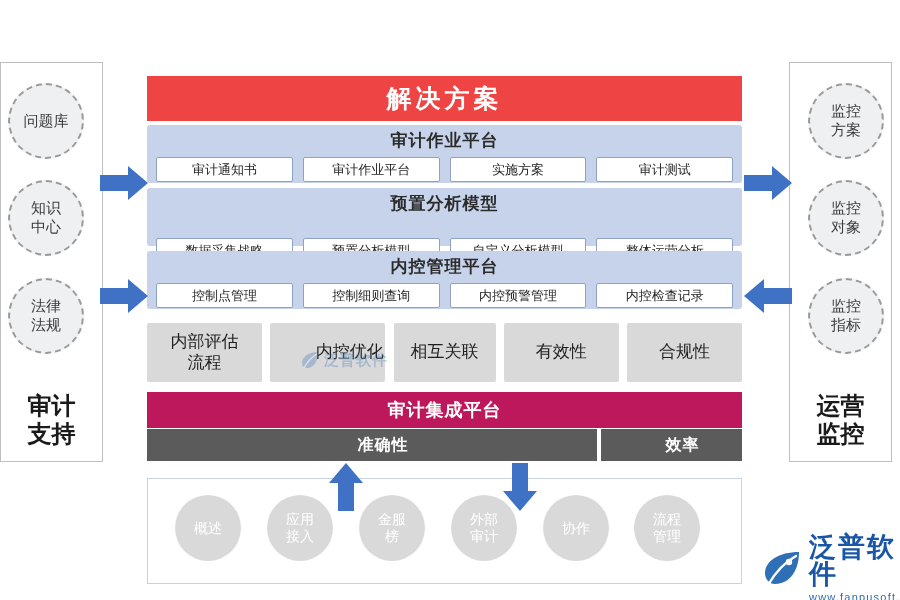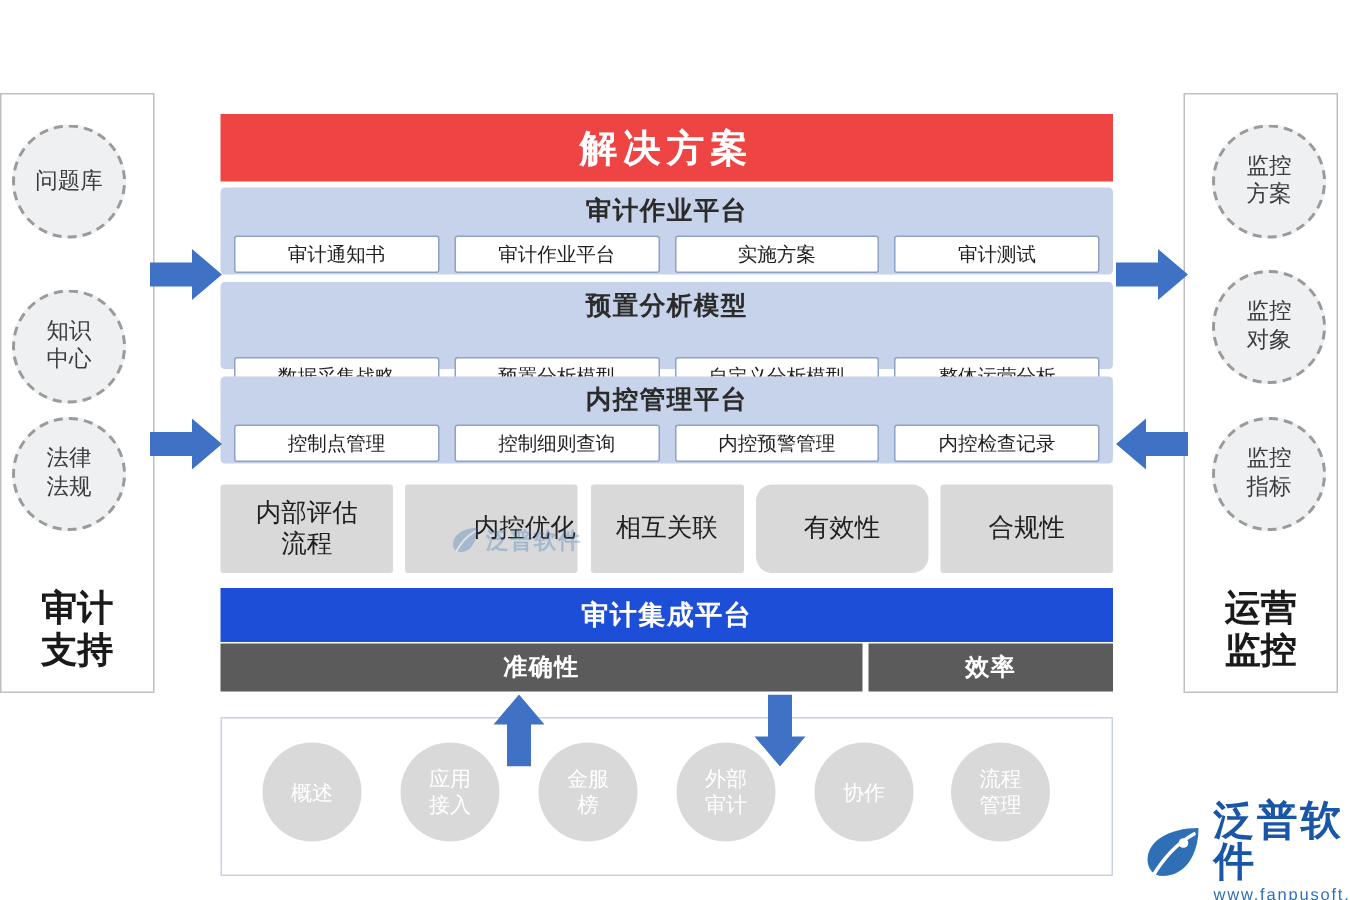--- a/index.html
+++ b/index.html
@@ -45,21 +45,21 @@
     color: #1a1a1a;
     text-align: center;
     line-height: 1.15;
     display: flex;
     align-items: center;
     justify-content: center;
   }
 
   
   .band-header {
-    background: #1d4ed8;
+    background: #be185d;
     color: #ffffff;
     display: flex;
     align-items: center;
     justify-content: center;
     font-size: 18px;
     font-weight: bold;
     letter-spacing: 1px;
   }
   .solution-header {
     background: #ef4444;
@@ -123,20 +123,21 @@
   }
   .dark-split > div {
     background: #5b5b5b;
     color: #ffffff;
     display: flex;
     align-items: center;
     justify-content: center;
     font-size: 16px;
     font-weight: bold;
     letter-spacing: 1px;
+    padding-left: 22px;
   }
   .split-left { flex: 0 0 428px; margin-right: 4px; }
   .split-right { flex: 1 1 auto; }
 
   .bottom-panel {
     border: 1px solid #c9d2e3;
     background: #ffffff;
   }
   .bottom-circle {
     width: 66px;
@@ -183,21 +184,21 @@
 <body>
 
 <div id="stage">
 
   <div class="abs side-col" style="left:0px; top:62px; width:103px; height:400px;">
   </div>
 
   <div class="abs side-circle" style="left:8px; top:83px; width:76px; height:76px;text-align:right;">
     <span style="white-space:pre-line;">问题库</span>
   </div>
-  <div class="abs side-circle" style="left:8px; top:193px; width:76px; height:76px;">
+  <div class="abs side-circle" style="left:8px; top:180px; width:76px; height:76px;">
     <span style="white-space:pre-line;">知识
 中心</span>
   </div>
   <div class="abs side-circle" style="left:8px; top:278px; width:76px; height:76px;">
     <span style="white-space:pre-line;">法律
 法规</span>
   </div>
   <div class="abs side-title" style="left:0px; top:385px; width:103px; height:70px;">
     <span style="white-space:pre-line;">审计
 支持</span>
@@ -261,21 +262,21 @@
     <div class="grey-card" style="width:115px;">
       <span style="white-space:pre-line;">内部评估
 流程</span>
     </div>
     <div class="grey-card" style="width:115px;">
       <span style="white-space:pre-line;margin-left:44px;">内控优化</span>
     </div>
     <div class="grey-card" style="width:102px;">
       <span style="white-space:pre-line;">相互关联</span>
     </div>
-    <div class="grey-card" style="width:115px;border-radius:11px;">
+    <div class="grey-card" style="width:115px;">
       <span style="white-space:pre-line;">有效性</span>
     </div>
     <div class="grey-card" style="width:115px;">
       <span style="white-space:pre-line;">合规性</span>
     </div>
   </div>
 
   <div class="wm-center" style="left:300px; top:350px;">
     <span class="wm-leaf">
       <svg width="20" height="20" viewBox="0 0 20 20">

